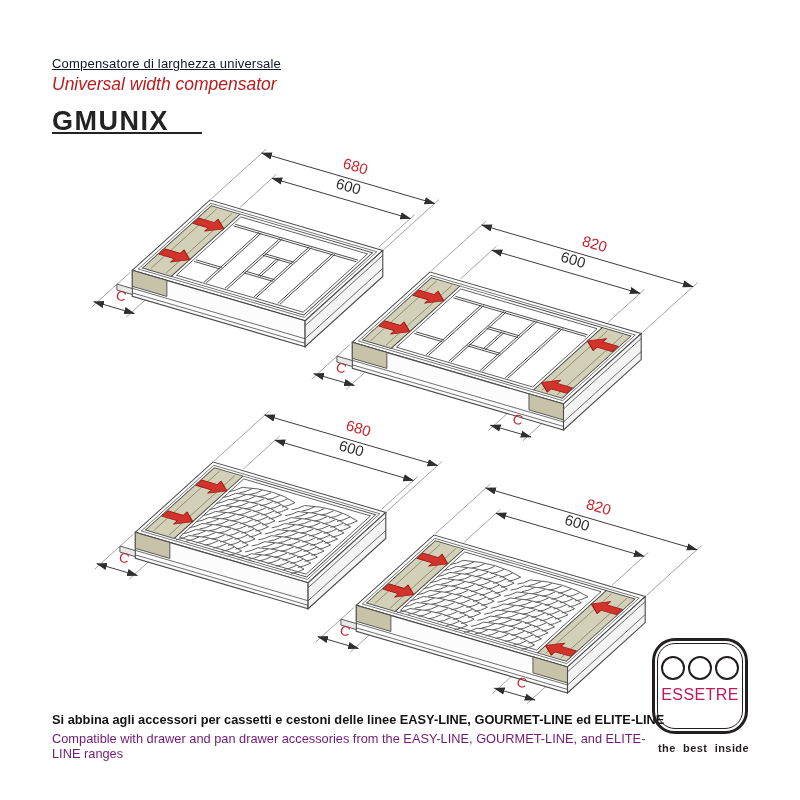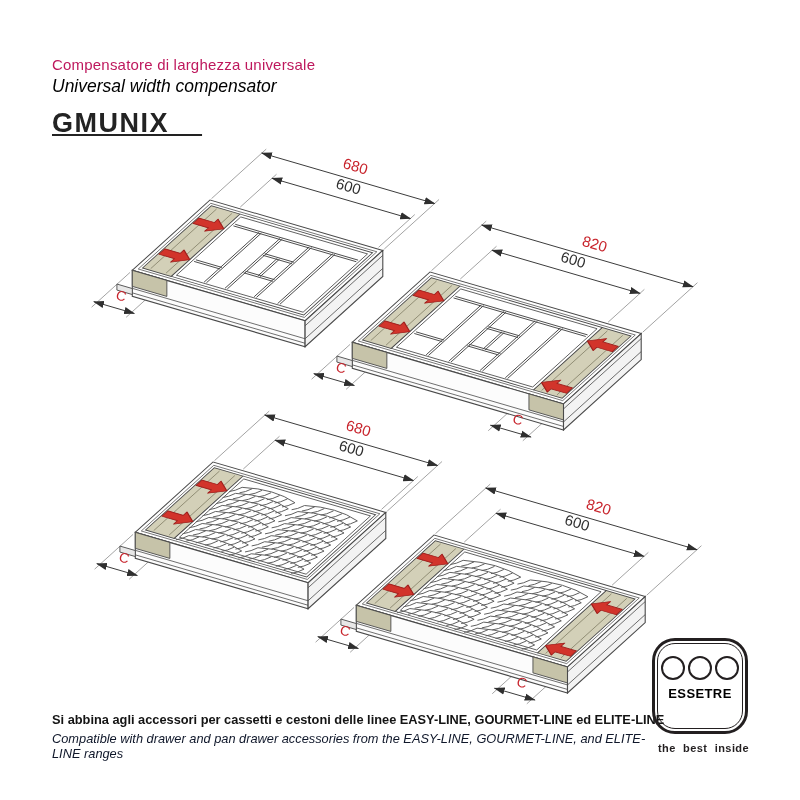--- a/index.html
+++ b/index.html
@@ -1,31 +1,31 @@
 <!DOCTYPE html>
 <html><head>
 <meta charset="utf-8">
 <style>
   html,body{margin:0;padding:0;background:#ffffff;}
   #page{position:relative;width:800px;height:800px;background:#fff;overflow:hidden;
         font-family:"Liberation Sans",sans-serif;}
   #scene{position:absolute;left:0;top:0;}
   .hdr{position:absolute;left:52px;top:56px;}
-  .title-it{font-size:15px;color:#be185d;letter-spacing:.2px;}
-  .title-en{font-size:17.5px;color:#000000;font-style:italic;margin-top:3px;}
+  .title-it{font-size:13px;color:#0f172a;letter-spacing:.2px;text-decoration:underline;}
+  .title-en{font-size:17.5px;color:#b91c1c;font-style:italic;margin-top:3px;}
   .code{font-size:27px;font-weight:800;color:#232323;letter-spacing:1.5px;margin-top:11px;text-decoration:underline;}
   .ftr{position:absolute;left:52px;top:712px;width:620px;}
   .ftr .l1{font-size:12.8px;font-weight:700;color:#141414;}
-  .ftr .l2{font-size:12.8px;font-style:italic;color:#0f172a;margin-top:4px;}
+  .ftr .l2{font-size:12.8px;color:#701a75;margin-top:4px;}
   .logo-box{position:absolute;left:652px;top:638px;width:90px;height:90px;
             border:3px solid #231f20;border-radius:23px;}
   .logo-box::after{content:'';position:absolute;inset:2px;border:1.3px solid #231f20;border-radius:18px;}
   .logo-circles{display:flex;justify-content:center;gap:3px;margin-top:15px;}
   .logo-circle{width:20px;height:20px;border:2.4px solid #231f20;border-radius:50%;}
-  .logo-brand{text-align:center;font-weight:700;font-size:13px;color:#000000;letter-spacing:.4px;margin-top:6px;}
+  .logo-brand{text-align:center;font-weight:400;font-size:16px;color:#be185d;letter-spacing:.4px;margin-top:6px;}
   .logo-tagline{position:absolute;left:645px;top:742px;width:104px;text-align:right;
                 font-weight:700;font-size:11px;color:#231f20;letter-spacing:.4px;word-spacing:4px;}
   svg text{font-family:"Liberation Sans",sans-serif;}
 </style>
 </head>
 <body>
 
 <div id="page">
 
   <svg id="scene" width="800" height="800" viewBox="0 0 800 800">

